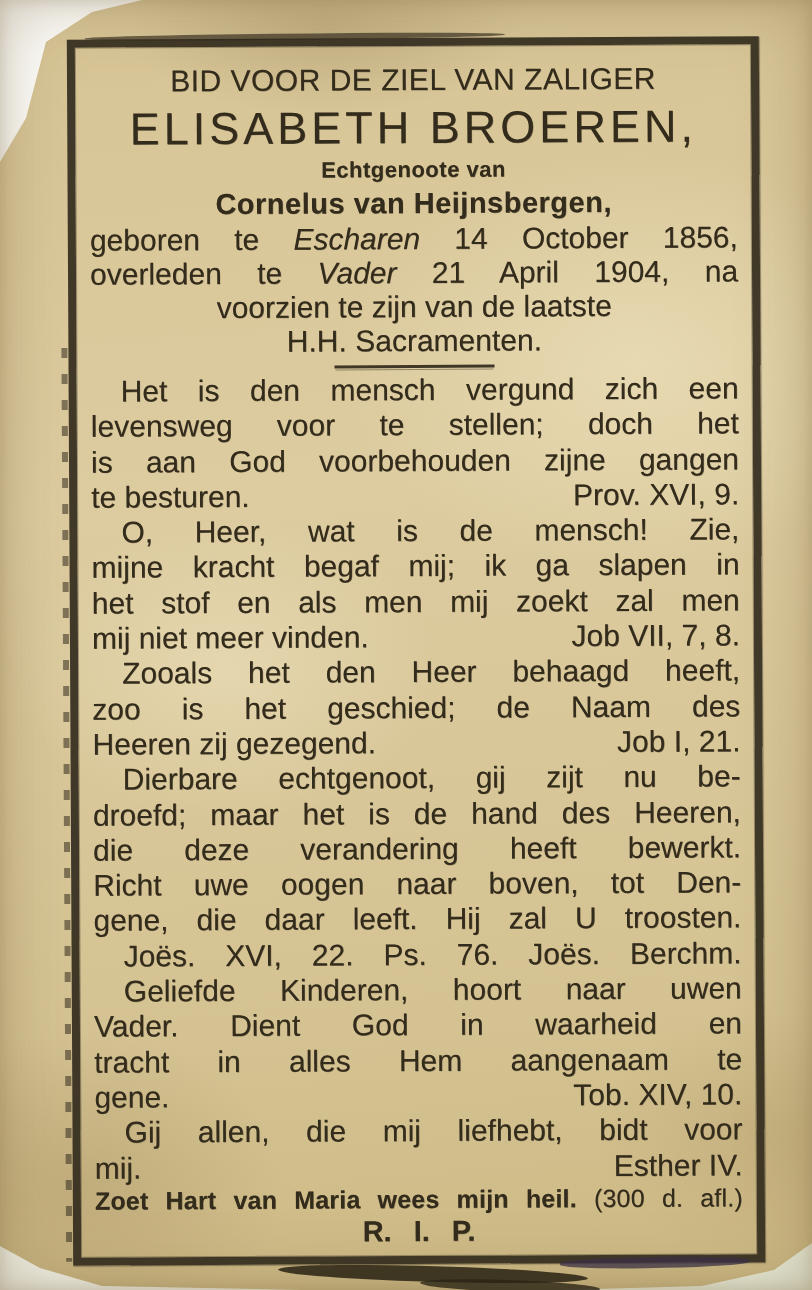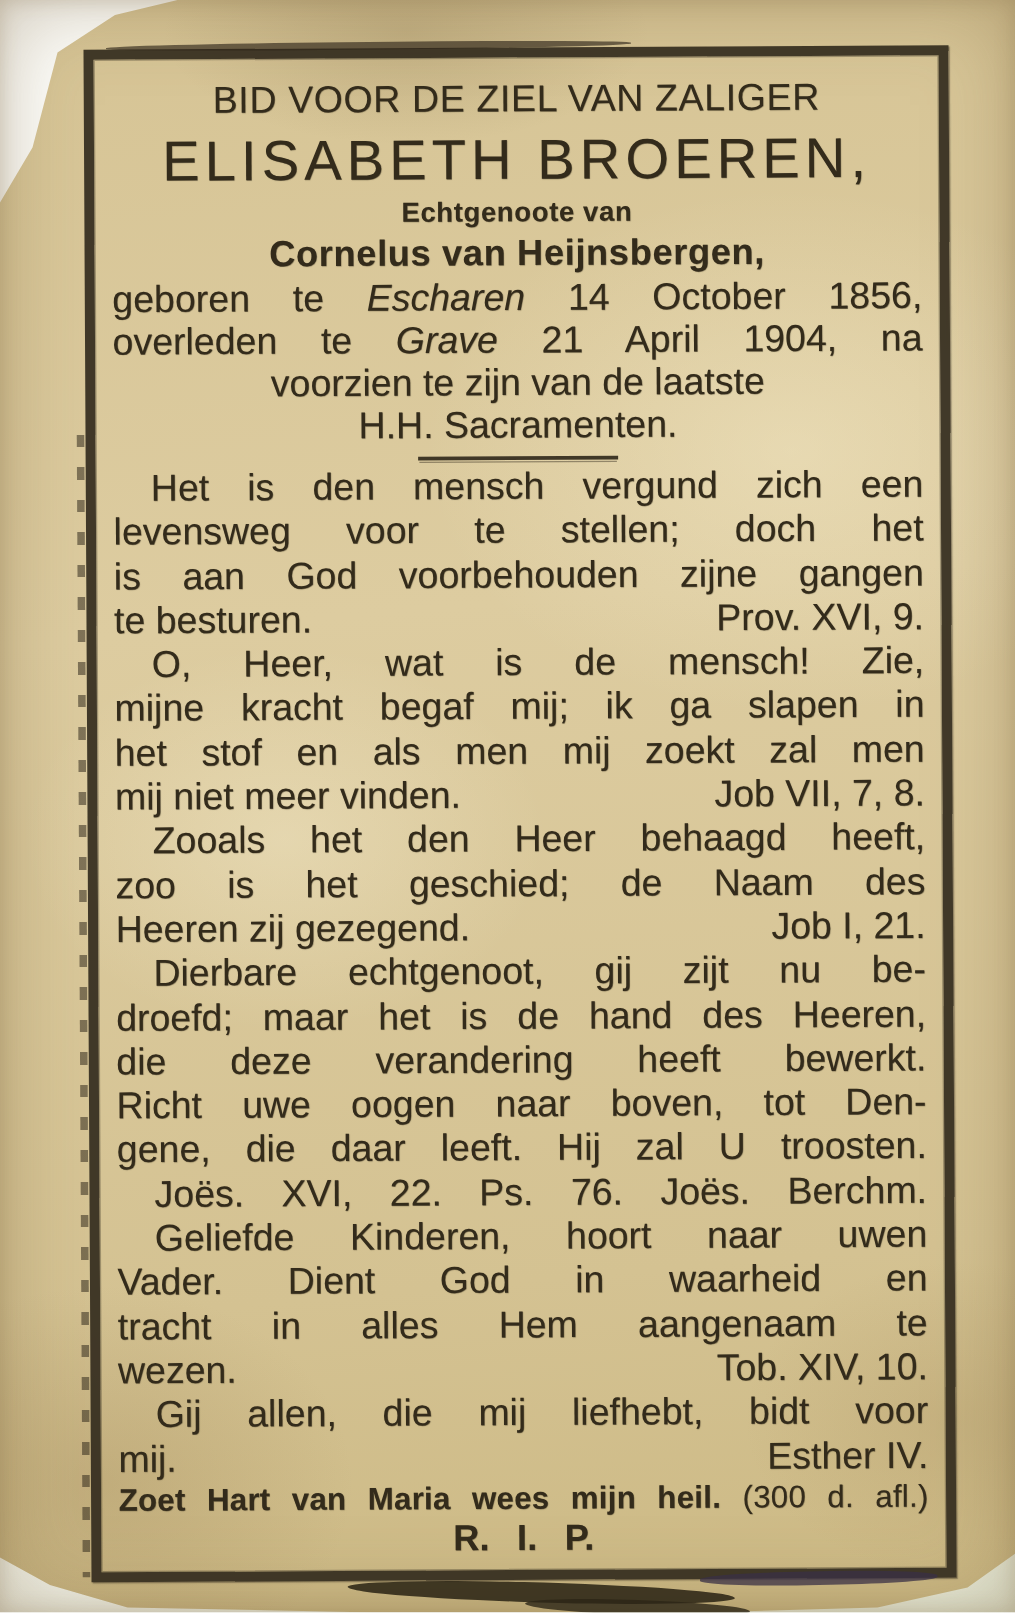--- a/index.html
+++ b/index.html
@@ -82,21 +82,21 @@
 
   <div class="frame">
     <div class="content">
 
       <div class="header-line">BID VOOR DE ZIEL VAN ZALIGER</div>
       <div class="deceased-name">ELISABETH BROEREN,</div>
       <div class="relation-label">Echtgenoote van</div>
       <div class="spouse-name">Cornelus van Heijnsbergen,</div>
 
       <div class="vline just"><span>geboren te </span><span class="em">Escharen</span><span> 14 October 1856,</span></div>
-      <div class="vline just"><span>overleden te </span><span class="em">Grave</span><span> 21 April 1904, na</span></div>
+      <div class="vline just"><span>overleden te </span><span class="em">Vader</span><span> 21 April 1904, na</span></div>
       <div class="vline center">voorzien te zijn van de laatste</div>
       <div class="vline center">H.H. Sacramenten.</div>
 
       <div class="divider"></div>
 
       <div>
         <div class="bline just indent">Het is den mensch vergund zich een</div>
         <div class="bline just">levensweg voor te stellen; doch het</div>
         <div class="bline just">is aan God voorbehouden zijne gangen</div>
         <div class="bline cline">
@@ -134,21 +134,21 @@
 
       <div>
         <div class="bline just indent">Joës. XVI, 22. Ps. 76. Joës. Berchm.</div>
       </div>
 
       <div>
         <div class="bline just indent">Geliefde Kinderen, hoort naar uwen</div>
         <div class="bline just">Vader. Dient God in waarheid en</div>
         <div class="bline just">tracht in alles Hem aangenaam te</div>
         <div class="bline cline">
-            <span>wezen.</span>
+            <span>gene.</span>
             <span>Tob. XIV, 10.</span>
           </div>
       </div>
 
       <div>
         <div class="bline just indent">Gij allen, die mij liefhebt, bidt voor</div>
         <div class="bline cline">
             <span>mij.</span>
             <span>Esther IV.</span>
           </div>

